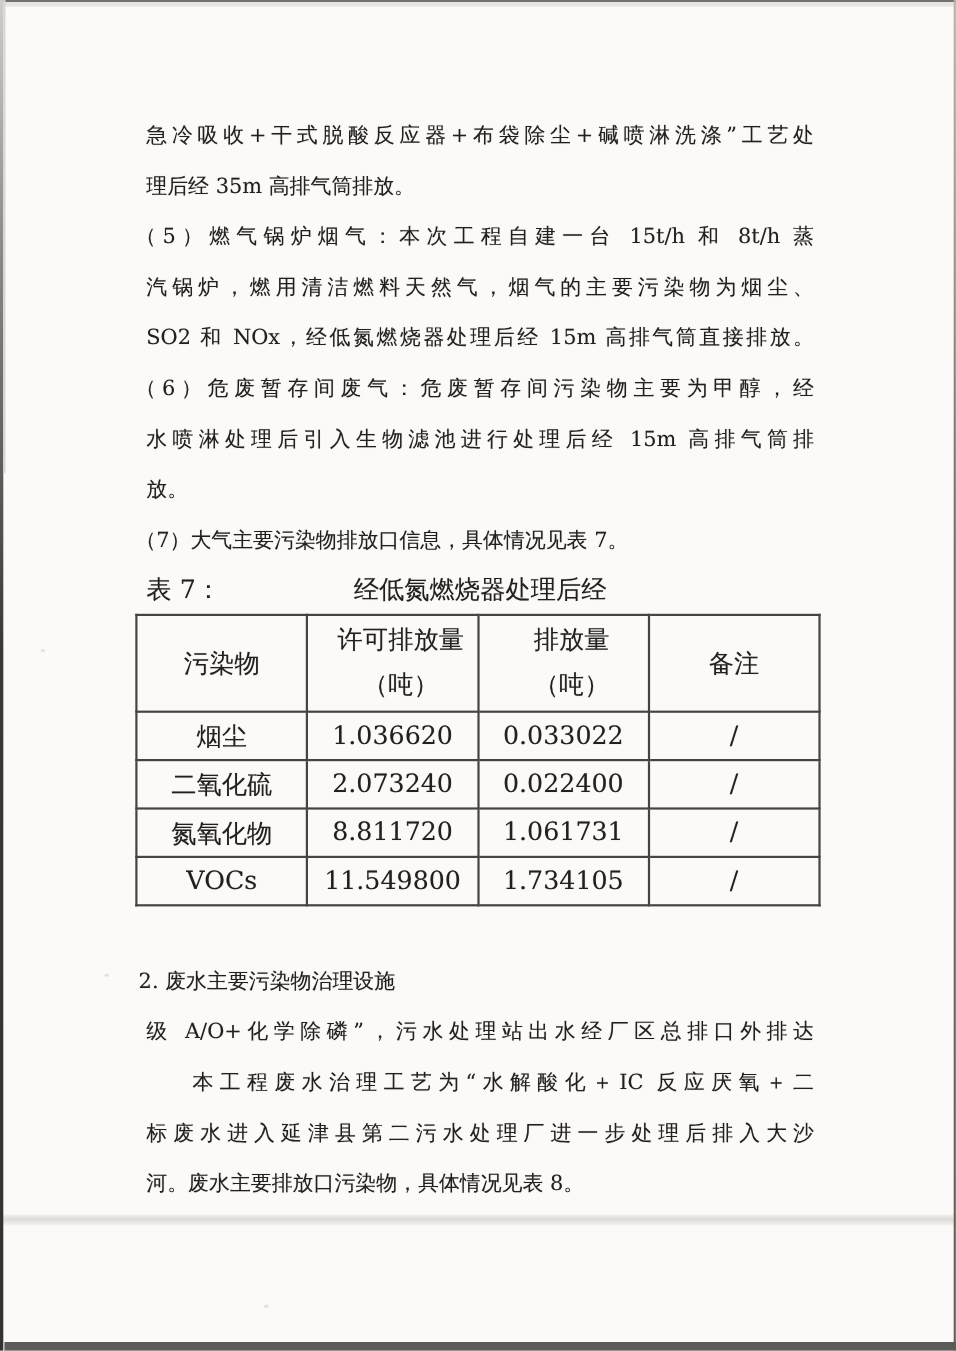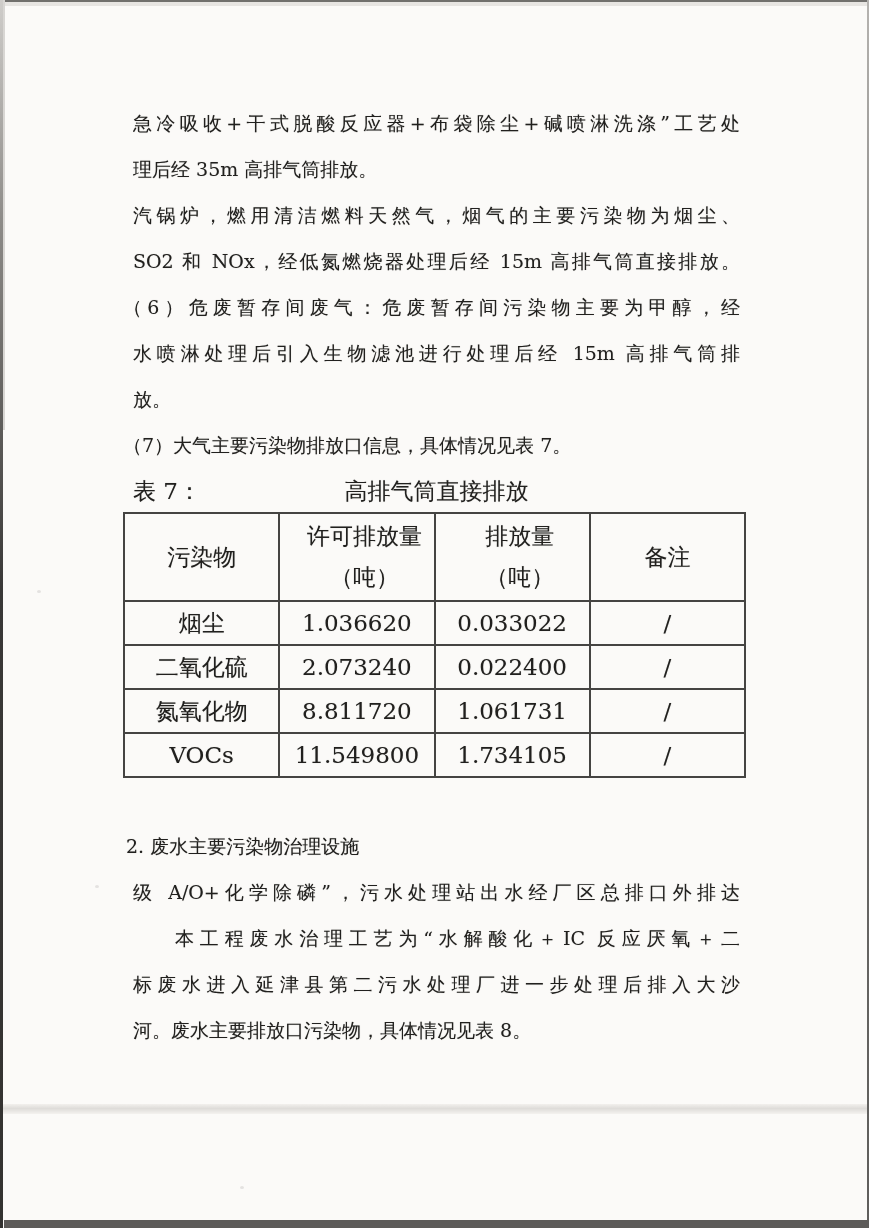--- a/index.html
+++ b/index.html
@@ -82,31 +82,32 @@
 </style>
 </head>
 <body>
 
 <div class="scan">
   <div class="content">
 
     <div>
       <p class="ln fill">急冷吸收+干式脱酸反应器+布袋除尘+碱喷淋洗涤”工艺处</p>
       <p class="ln">理后经 35m 高排气筒排放。</p>
+      <p class="ln fill hang">（5）燃气锅炉烟气：本次工程自建一台 15t/h 和 8t/h 蒸</p>
       <p class="ln fill">汽锅炉，燃用清洁燃料天然气，烟气的主要污染物为烟尘、</p>
       <p class="ln fill">SO2 和 NOx，经低氮燃烧器处理后经 15m 高排气筒直接排放。</p>
       <p class="ln fill hang">（6）危废暂存间废气：危废暂存间污染物主要为甲醇，经</p>
       <p class="ln fill">水喷淋处理后引入生物滤池进行处理后经 15m 高排气筒排</p>
       <p class="ln">放。</p>
       <p class="ln hang">（7）大气主要污染物排放口信息，具体情况见表 7。</p>
     </div>
 
     <div class="caption">
       <span class="cap-label">表 7：</span>
-      <span class="cap-title">高排气筒直接排放</span>
+      <span class="cap-title">经低氮燃烧器处理后经</span>
     </div>
 
     <table class="t7">
       <thead>
         <tr>
           <th>污染物</th>
           <th>
             <span class="th-l">许可排放量</span>
             <span class="th-l">（吨）</span>
           </th>

